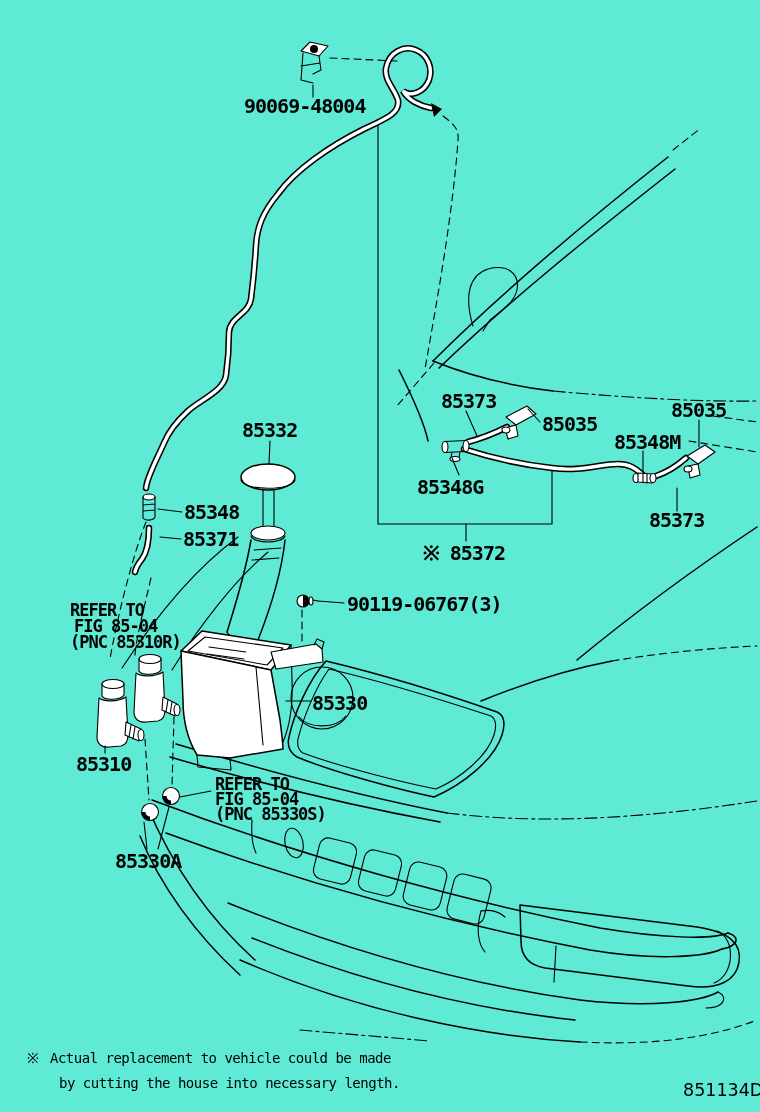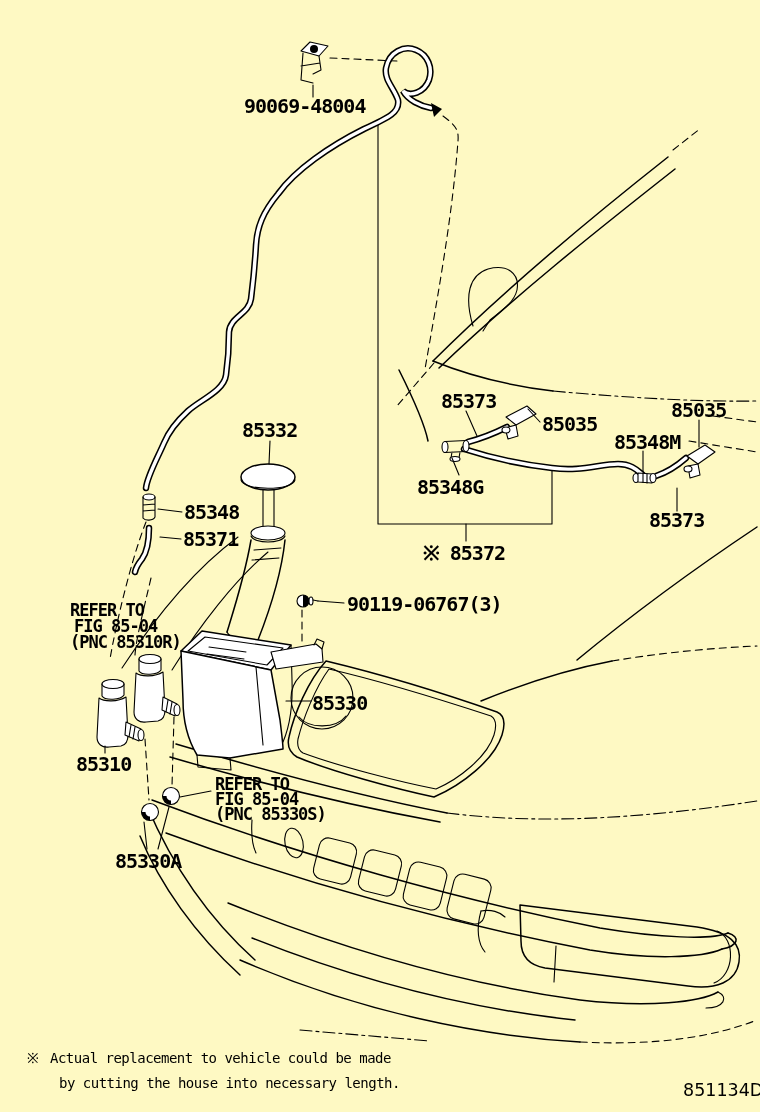--- a/index.html
+++ b/index.html
@@ -1,16 +1,16 @@
 <!DOCTYPE html>
 <html><head>
 <meta charset="utf-8">
 <style>
   html,body { margin:0; padding:0; background:#fff; }
-  .stage { width:760px; height:1112px; position:relative; background:#fef9c3; }
+  .stage { width:760px; height:1112px; position:relative; background:#5eead4; }
   svg { display:block; }
   .ln   { fill:none; stroke:#000; stroke-width:1.5; stroke-linecap:round; stroke-linejoin:round; }
   .thin { stroke-width:1.1; }
   .dash { stroke-dasharray:7 5; }
   .dashdot { stroke-dasharray:12 4 3 4; }
   .tube { fill:none; stroke:#000; stroke-width:6.5; stroke-linecap:round; }
   .core { fill:none; stroke:#fff; stroke-width:3.4; stroke-linecap:round; }
   .wfill { fill:#fff; }
   .kfill { fill:#000; stroke:none; }
   text { fill:#000; stroke:none; }

